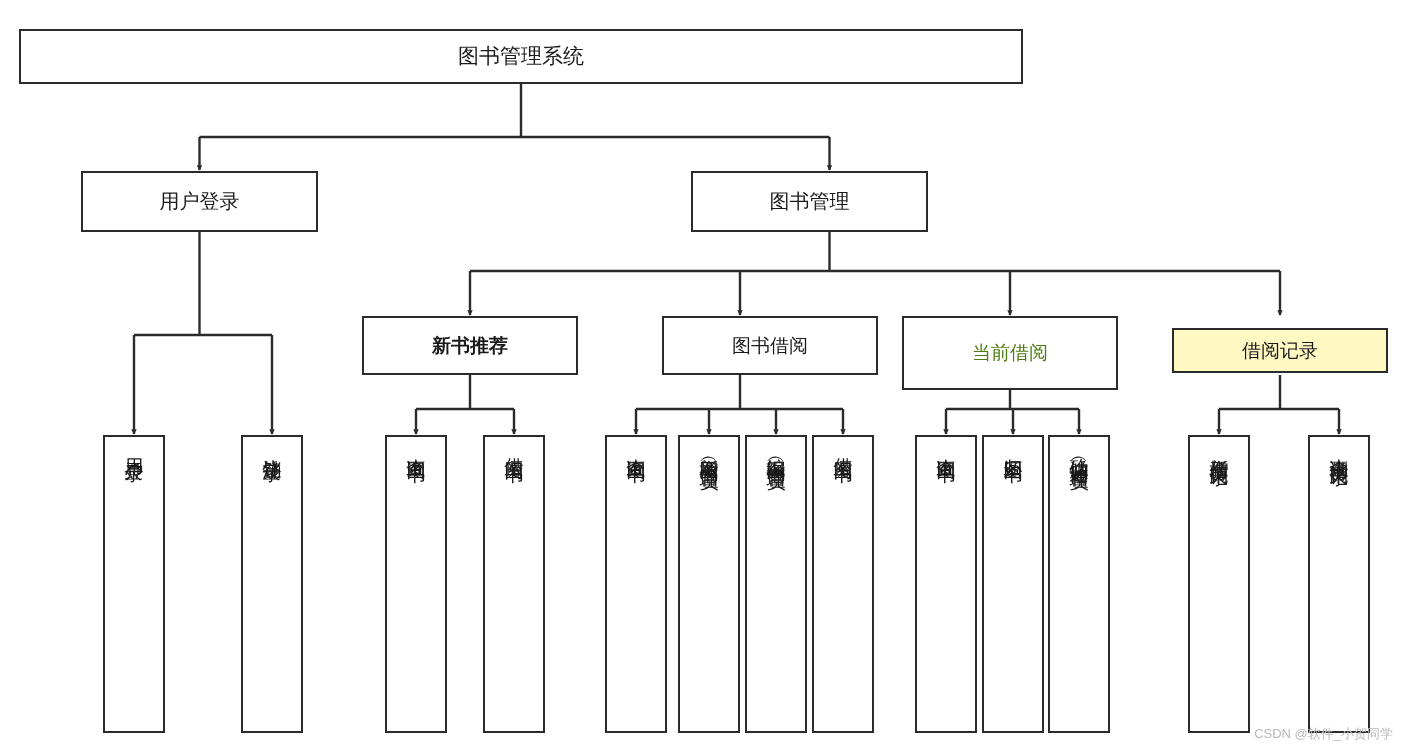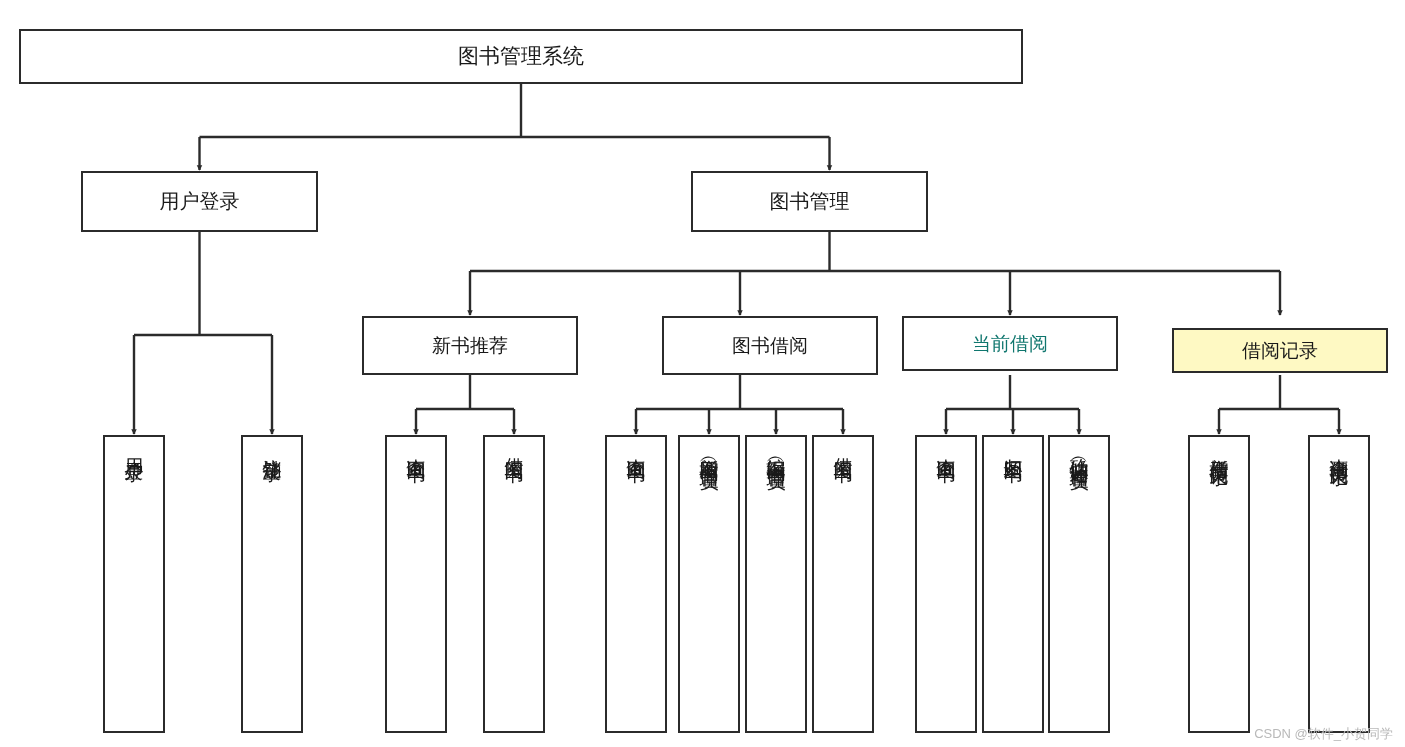--- a/index.html
+++ b/index.html
@@ -116,27 +116,27 @@
   <div id="nodes-layer">
       <div class="node lvl-root horizontal" style="left: 19px; top: 13px; width: 1004px; height: 55px; border-color: rgb(43, 43, 43); background: rgb(255, 255, 255); color: rgb(26, 26, 26); margin-top: 16px;">
         <span class="node-label">图书管理系统</span>
       </div>
       <div class="node lvl-1 horizontal" style="left: 81px; top: 171px; width: 237px; height: 61px; border-color: rgb(43, 43, 43); background: rgb(255, 255, 255); color: rgb(26, 26, 26);">
         <span class="node-label">用户登录</span>
       </div>
       <div class="node lvl-1 horizontal" style="left: 691px; top: 171px; width: 237px; height: 61px; border-color: rgb(43, 43, 43); background: rgb(255, 255, 255); color: rgb(26, 26, 26);">
         <span class="node-label">图书管理</span>
       </div>
-      <div class="node lvl-2 horizontal" style="left: 362px; top: 316px; width: 216px; height: 59px; border-color: rgb(43, 43, 43); background: rgb(255, 255, 255); color: rgb(26, 26, 26);">
+      <div class="node lvl-2 horizontal" style="left: 362px; top: 316px; width: 216px; height: 59px; border-color: rgb(43, 43, 43); background: rgb(255, 255, 255); color: rgb(26, 26, 26); font-weight: bold;">
         <span class="node-label">新书推荐</span>
       </div>
       <div class="node lvl-2 horizontal" style="left: 632px; top: 316px; width: 216px; height: 59px; border-color: rgb(43, 43, 43); background: rgb(255, 255, 255); color: rgb(26, 26, 26); margin-left: 30px;">
         <span class="node-label">图书借阅</span>
       </div>
-      <div class="node lvl-2 horizontal" style="left: 902px; top: 316px; width: 216px; height: 55px; border-color: rgb(43, 43, 43); background: rgb(255, 255, 255); color: #0f766e;">
+      <div class="node lvl-2 horizontal" style="left: 902px; top: 316px; width: 216px; height: 74px; border-color: rgb(43, 43, 43); background: rgb(255, 255, 255); color: #4d7c0f;">
         <span class="node-label">当前借阅</span>
       </div>
       <div class="node lvl-2 horizontal" style="left: 1172px; top: 328px; width: 216px; height: 45px; border-color: rgb(43, 43, 43); background: #fef9c3; color: rgb(26, 26, 26);">
         <span class="node-label">借阅记录</span>
       </div>
       <div class="node lvl-3 vertical" style="left: 103px; top: 435px; width: 62px; height: 298px; border-color: rgb(43, 43, 43); background: rgb(255, 255, 255); color: rgb(26, 26, 26);">
         <span class="node-label">用户登录</span>
       </div>
       <div class="node lvl-3 vertical" style="left: 241px; top: 435px; width: 62px; height: 298px; border-color: rgb(43, 43, 43); background: rgb(255, 255, 255); color: rgb(26, 26, 26);">
         <span class="node-label">注销登录</span>

